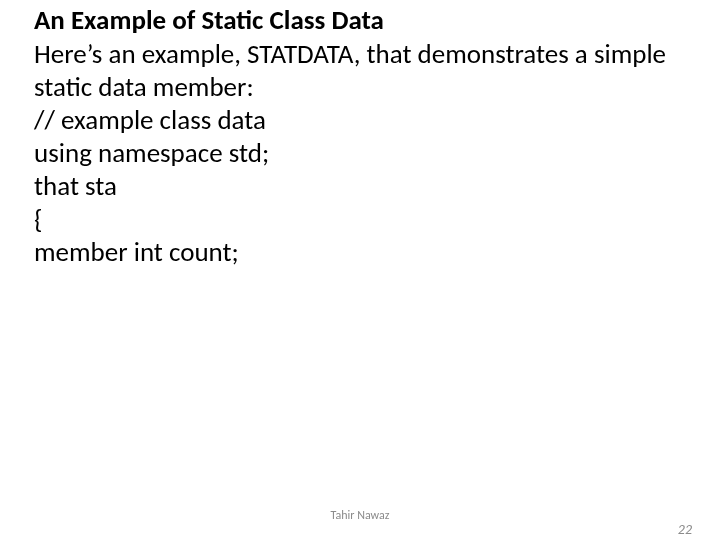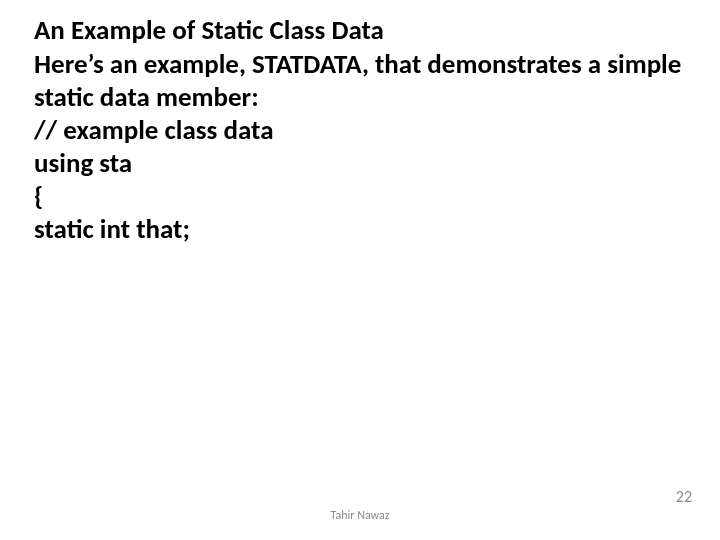--- a/index.html
+++ b/index.html
@@ -11,60 +11,62 @@
     font-family: Calibri, "Segoe UI", Arial, sans-serif;
     color: #000000;
     overflow: hidden;
     position: relative;
   }
   .slide {
     position: relative;
     width: 720px;
     height: 540px;
     box-sizing: border-box;
-    padding: 14px 34px 0 34px;
+    padding: 4px 34px 0 34px;
   }
   .title {
     font-size: 27px;
     font-weight: 700;
     line-height: 1.2;
     margin: 0 0 2px 0;
   }
   .body-text {
     font-size: 27px;
-    font-weight: 700;
+    font-weight: 400;
     line-height: 1.22;
   }
   .body-text p {
     margin: 0;
   }
   .footer-center {
     position: absolute;
     bottom: 18px;
     left: 0;
     width: 100%;
     text-align: center;
     font-size: 12px;
     color: #8b8b8b;
   }
   .footer-right {
     position: absolute;
-    bottom: 34px;
+    bottom: 2px;
     right: 28px;
-    font-size: 16px;
+    font-size: 14px;
     color: #8b8b8b;
+    font-style: italic;
   }
 </style>
 </head>
 <body>
 
 <div class="slide">
   <p class="title">An Example of Static Class Data</p>
   <div class="body-text">
     <p>Here’s an example, STATDATA, that demonstrates a simple static data member:</p>
     <p>// example class data</p>
-    <p>using sta</p>
+    <p>using namespace std;</p>
+    <p>that sta</p>
     <p>{</p>
-    <p>static int that;</p>
+    <p>member int count;</p>
   </div>
   <div class="footer-center">Tahir Nawaz</div>
   <div class="footer-right">22</div>
 </div>
 
 </body></html>

